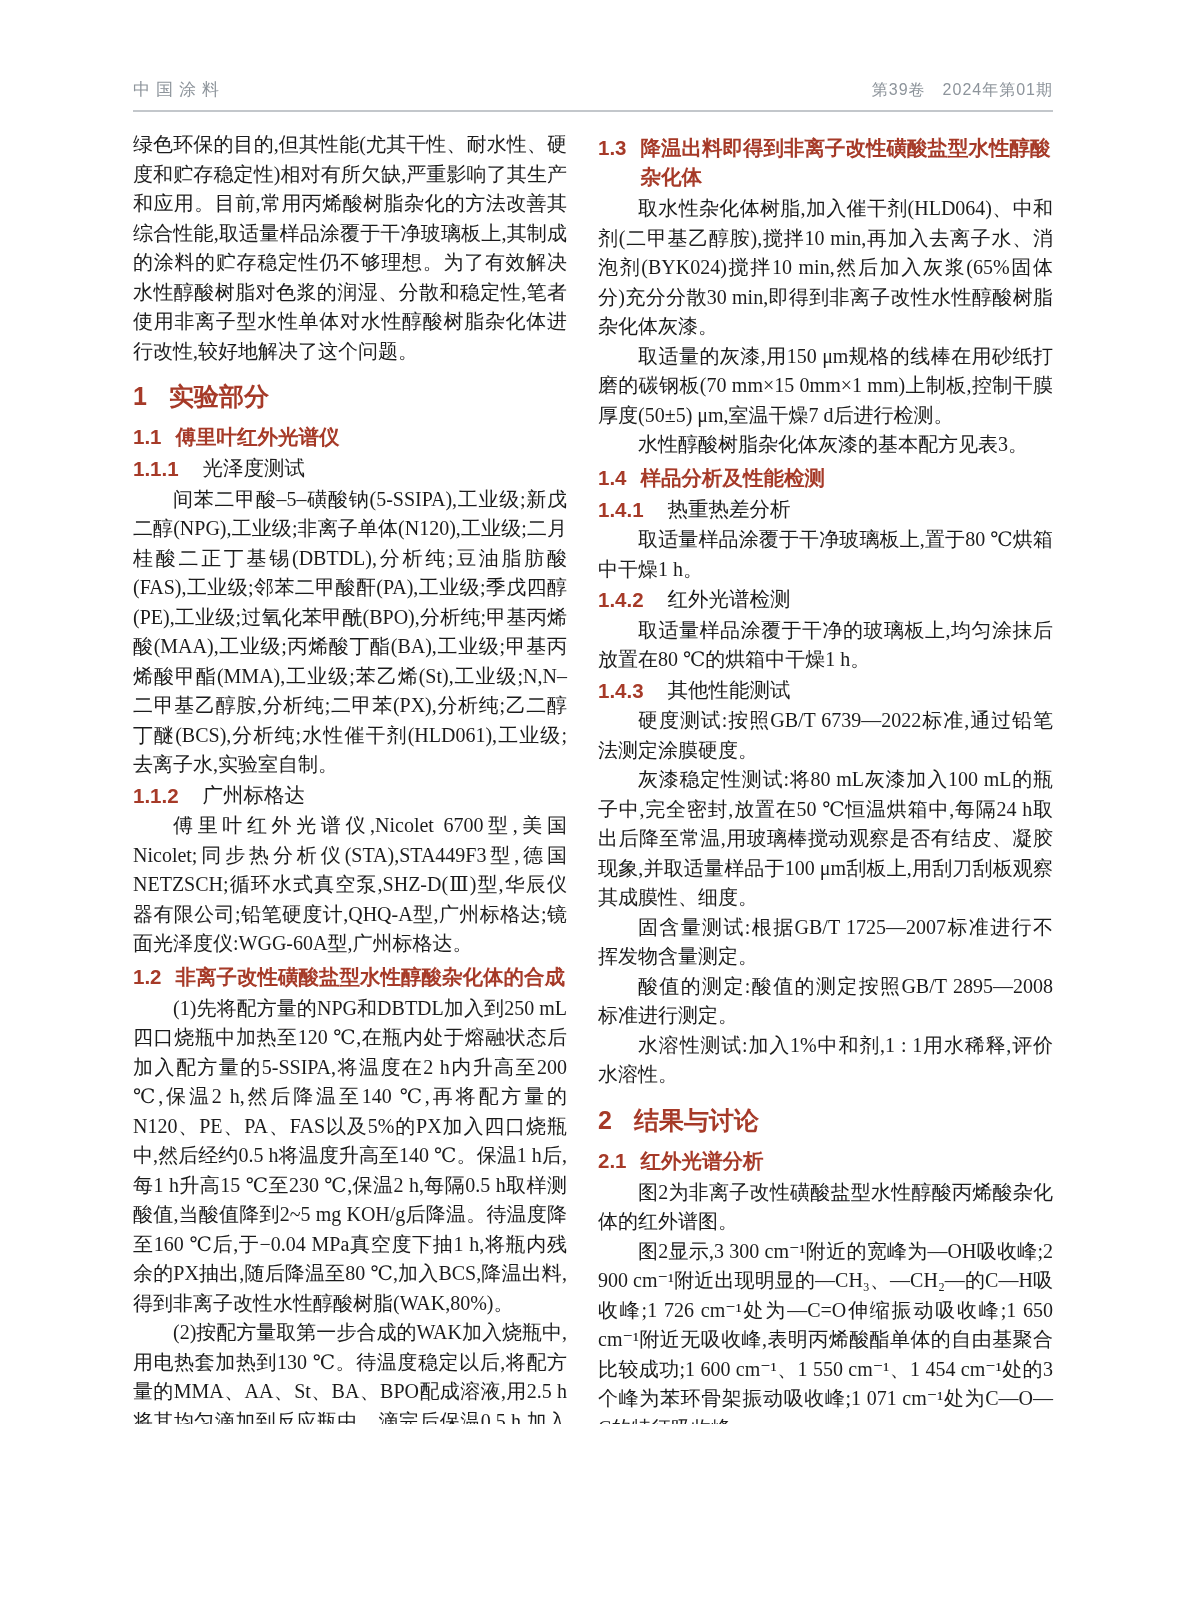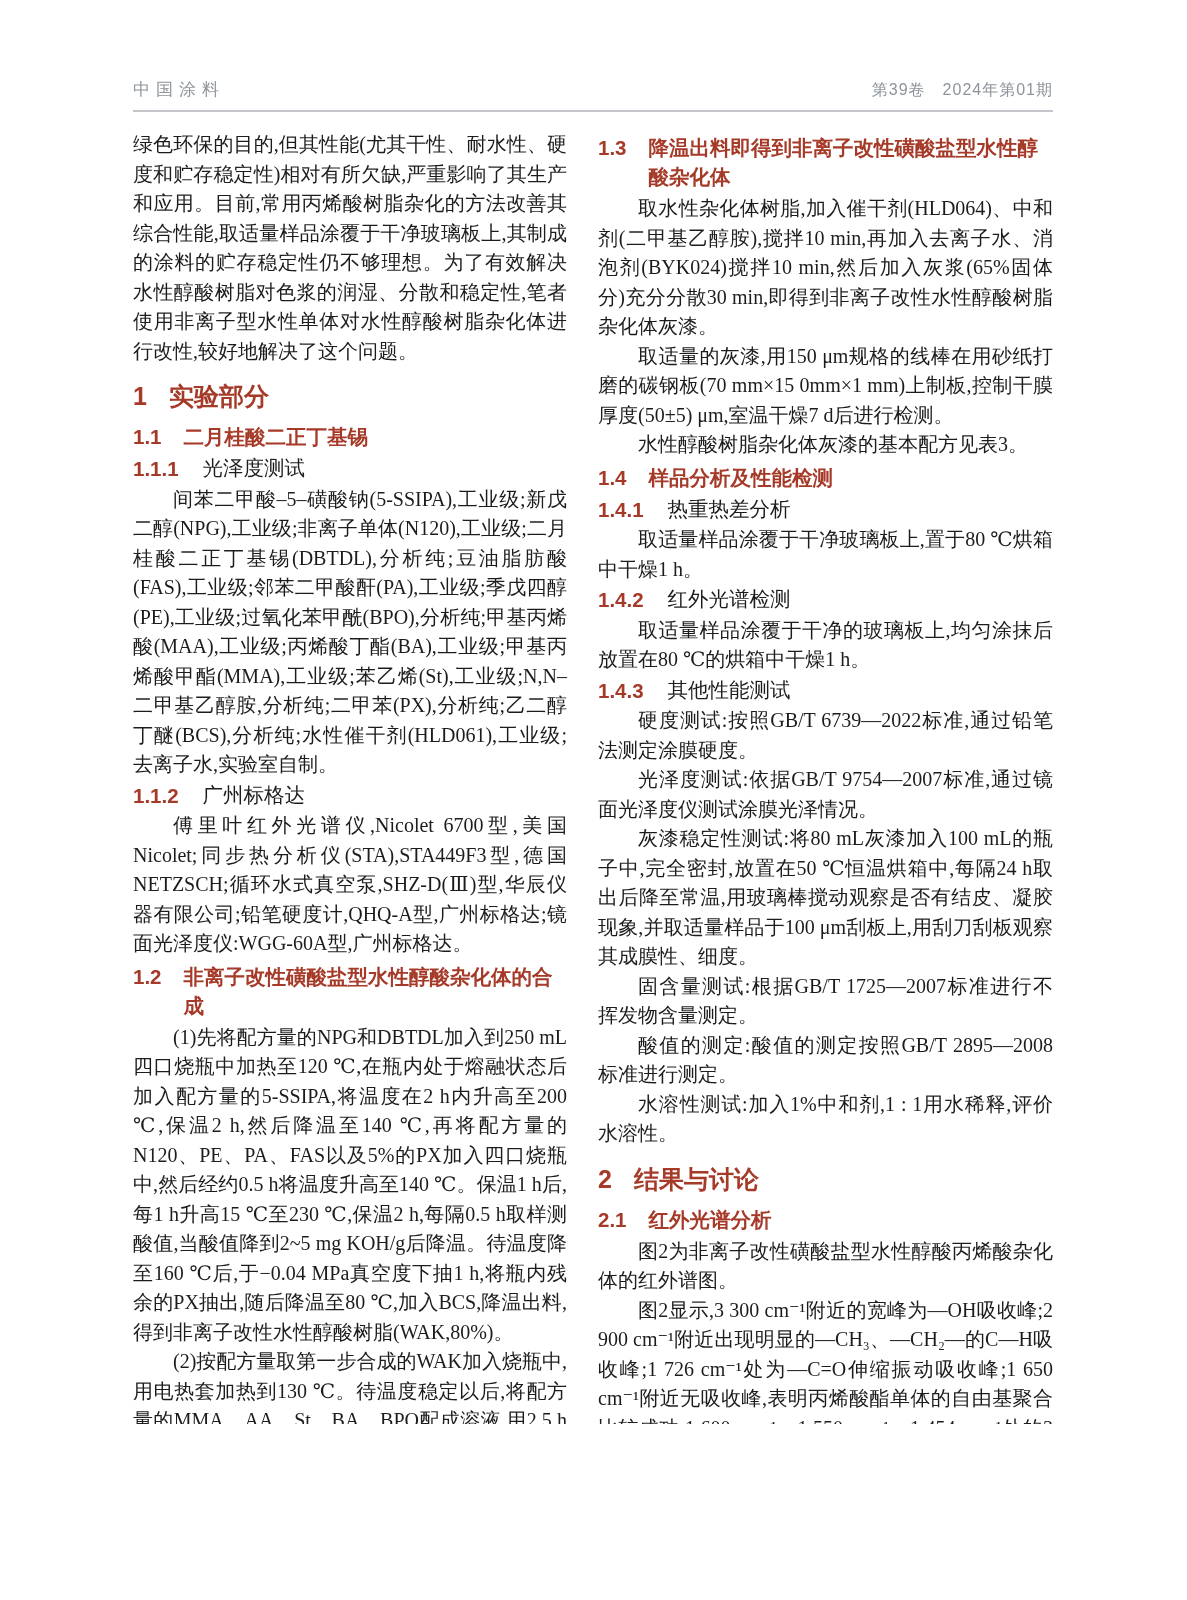--- a/index.html
+++ b/index.html
@@ -41,21 +41,21 @@
     font-family:"Liberation Sans","DejaVu Sans",sans-serif;
   }
   .h1{
     color:#a63a28;font-weight:bold;
     font-size:25px;line-height:34px;
     margin:13px 0 9px;gap:22px;
   }
   .h2{
     color:#a63a28;font-weight:bold;
     font-size:20.5px;line-height:29px;
-    margin:3px 0;gap:22px;
+    margin:3px 0;gap:14px;
   }
   .h3{
     font-size:20.5px;line-height:29.5px;
     margin:1px 0;gap:24px;
   }
   .h3 .hnum{color:#a63a28;font-weight:600;}
   .h3 .htitle{
     color:#1c1c1c;font-weight:400;
     font-family:"Liberation Serif","DejaVu Serif",serif;
   }
@@ -94,21 +94,21 @@
   </div>
 
   <div class="col col-left">
     <p class="flush">绿色环保的目的,但其性能(尤其干性、耐水性、硬度和贮存稳定性)相对有所欠缺,严重影响了其生产和应用。目前,常用丙烯酸树脂杂化的方法改善其综合性能,取适量样品涂覆于干净玻璃板上,其制成的涂料的贮存稳定性仍不够理想。为了有效解决水性醇酸树脂对色浆的润湿、分散和稳定性,笔者使用非离子型水性单体对水性醇酸树脂杂化体进行改性,较好地解决了这个问题。</p>
     <div class="h1">
       <span class="hnum">1</span>
       <span class="htitle">实验部分</span>
     </div>
     <div class="h2">
       <span class="hnum">1.1</span>
-      <span class="htitle">二月桂酸二正丁基锡</span>
+      <span class="htitle">傅里叶红外光谱仪</span>
     </div>
     <div class="h3">
       <span class="hnum">1.1.1</span>
       <span class="htitle">光泽度测试</span>
     </div>
     <p>间苯二甲酸–5–磺酸钠(5-SSIPA),工业级;新戊二醇(NPG),工业级;非离子单体(N120),工业级;二月桂酸二正丁基锡(DBTDL),分析纯;豆油脂肪酸(FAS),工业级;邻苯二甲酸酐(PA),工业级;季戊四醇(PE),工业级;过氧化苯甲酰(BPO),分析纯;甲基丙烯酸(MAA),工业级;丙烯酸丁酯(BA),工业级;甲基丙烯酸甲酯(MMA),工业级;苯乙烯(St),工业级;N,N–二甲基乙醇胺,分析纯;二甲苯(PX),分析纯;乙二醇丁醚(BCS),分析纯;水性催干剂(HLD061),工业级;去离子水,实验室自制。</p>
     <div class="h3">
       <span class="hnum">1.1.2</span>
       <span class="htitle">广州标格达</span>
     </div>
@@ -142,21 +142,20 @@
     <div class="h3">
       <span class="hnum">1.4.2</span>
       <span class="htitle">红外光谱检测</span>
     </div>
     <p>取适量样品涂覆于干净的玻璃板上,均匀涂抹后放置在80 ℃的烘箱中干燥1 h。</p>
     <div class="h3">
       <span class="hnum">1.4.3</span>
       <span class="htitle">其他性能测试</span>
     </div>
     <p>硬度测试:按照GB/T 6739—2022标准,通过铅笔法测定涂膜硬度。</p>
-    <p>光泽度测试:依据GB/T 9754—2007标准,通过镜面光泽度仪测试涂膜光泽情况。</p>
     <p>灰漆稳定性测试:将80 mL灰漆加入100 mL的瓶子中,完全密封,放置在50 ℃恒温烘箱中,每隔24 h取出后降至常温,用玻璃棒搅动观察是否有结皮、凝胶现象,并取适量样品于100 μm刮板上,用刮刀刮板观察其成膜性、细度。</p>
     <p>固含量测试:根据GB/T 1725—2007标准进行不挥发物含量测定。</p>
     <p>酸值的测定:酸值的测定按照GB/T 2895—2008标准进行测定。</p>
     <p>水溶性测试:加入1%中和剂,1 : 1用水稀释,评价水溶性。</p>
     <div class="h1">
       <span class="hnum">2</span>
       <span class="htitle">结果与讨论</span>
     </div>
     <div class="h2">
       <span class="hnum">2.1</span>

